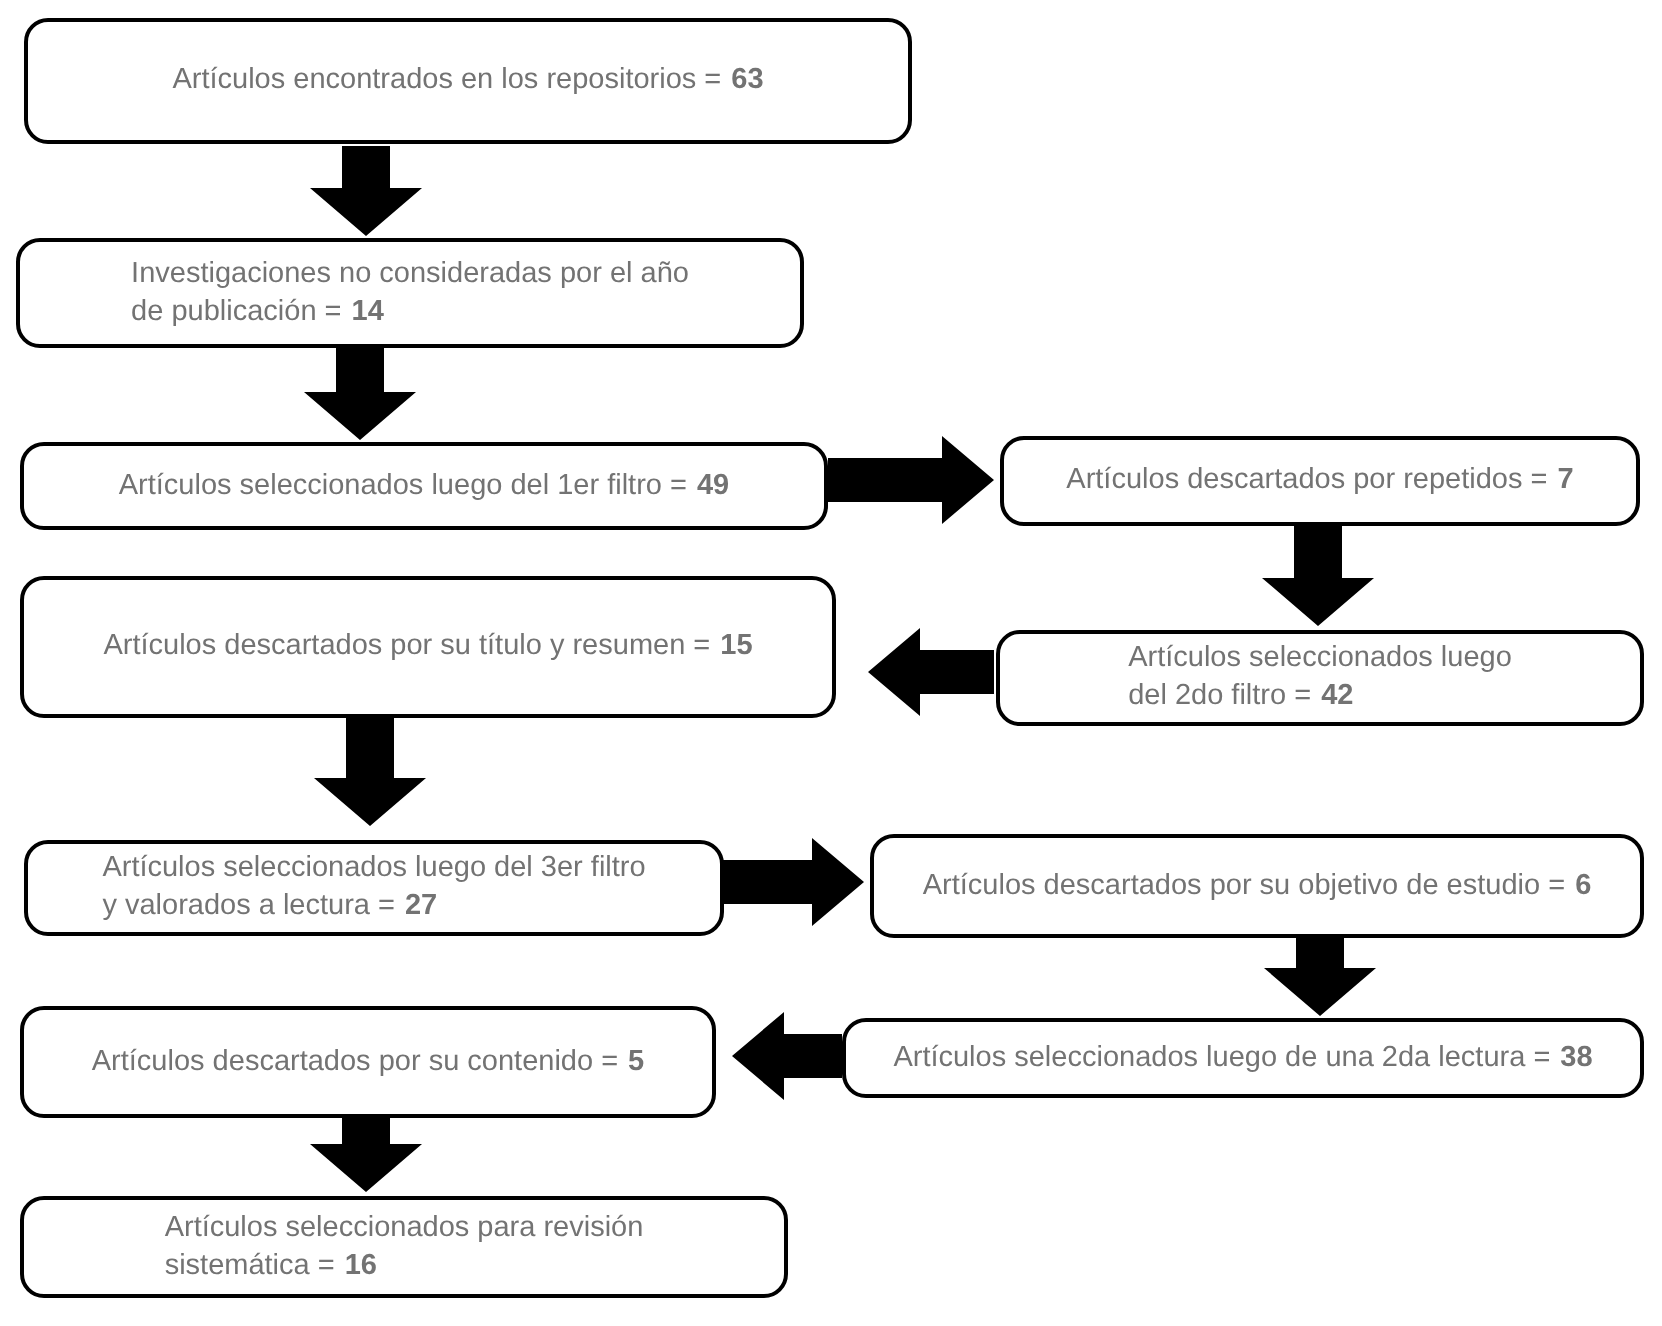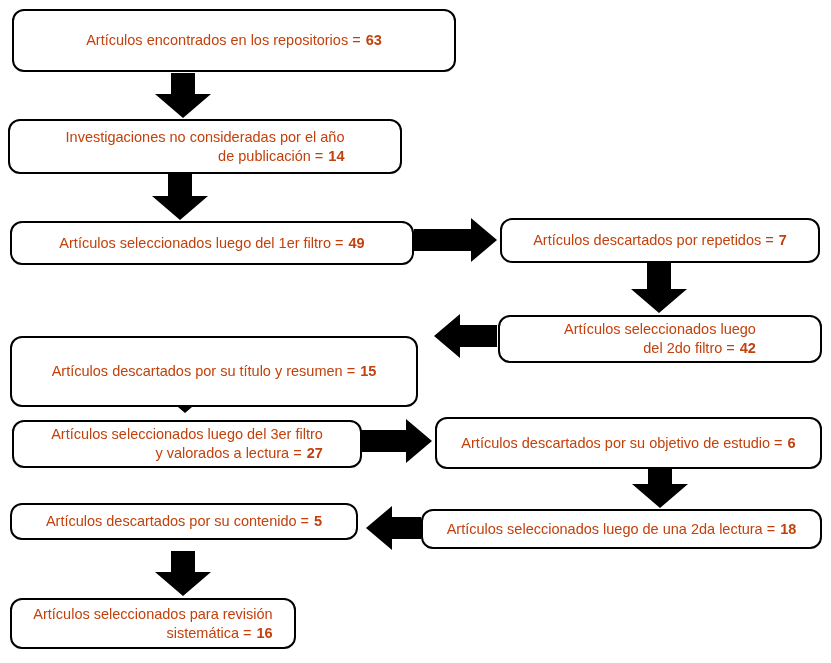--- a/index.html
+++ b/index.html
@@ -24,24 +24,24 @@
   }
   .box {
     position: absolute;
     box-sizing: border-box;
     background: #ffffff;
     border: 2.5px solid #000000;
     border-radius: 12px;
     display: flex;
     align-items: center;
     justify-content: center;
-    text-align: right;
+    text-align: left;
     font-size: 14.5px;
     line-height: 19px;
-    color: #c2410c;
+    color: #737373;
     padding: 14px 8px;
   }
   .box .v {
     font-weight: bold;
     margin-left: 5px;
   }
 </style>
 </head>
 <body>
 
@@ -85,51 +85,51 @@
     </div>
   </div>
 
   <div class="box" style="left:498px; top:315px; width:324px; height:48px;">
     <div>
       <span>Artículos seleccionados luego</span><br>
       <span>del 2do filtro =</span><b class="v">42</b>
     </div>
   </div>
 
-  <div class="box" style="left:10px; top:288px; width:408px; height:71px;margin-top:48px;">
+  <div class="box" style="left:10px; top:288px; width:408px; height:71px;">
     <div>
       <span>Artículos descartados por su título y resumen =</span><b class="v">15</b>
     </div>
   </div>
 
   <div class="box" style="left:12px; top:420px; width:350px; height:48px;">
     <div>
       <span>Artículos seleccionados luego del 3er filtro</span><br>
       <span>y valorados a lectura =</span><b class="v">27</b>
     </div>
   </div>
 
   <div class="box" style="left:435px; top:417px; width:387px; height:52px;">
     <div>
       <span>Artículos descartados por su objetivo de estudio =</span><b class="v">6</b>
     </div>
   </div>
 
   <div class="box" style="left:421px; top:509px; width:401px; height:40px;">
     <div>
-      <span>Artículos seleccionados luego de una 2da lectura =</span><b class="v">18</b>
+      <span>Artículos seleccionados luego de una 2da lectura =</span><b class="v">38</b>
     </div>
   </div>
 
-  <div class="box" style="left:10px; top:503px; width:348px; height:37px;">
+  <div class="box" style="left:10px; top:503px; width:348px; height:56px;">
     <div>
       <span>Artículos descartados por su contenido =</span><b class="v">5</b>
     </div>
   </div>
 
-  <div class="box" style="left:10px; top:598px; width:286px; height:51px;">
+  <div class="box" style="left:10px; top:598px; width:384px; height:51px;">
     <div>
       <span>Artículos seleccionados para revisión</span><br>
       <span>sistemática =</span><b class="v">16</b>
     </div>
   </div>
 
 </div>
 
 </body></html>

